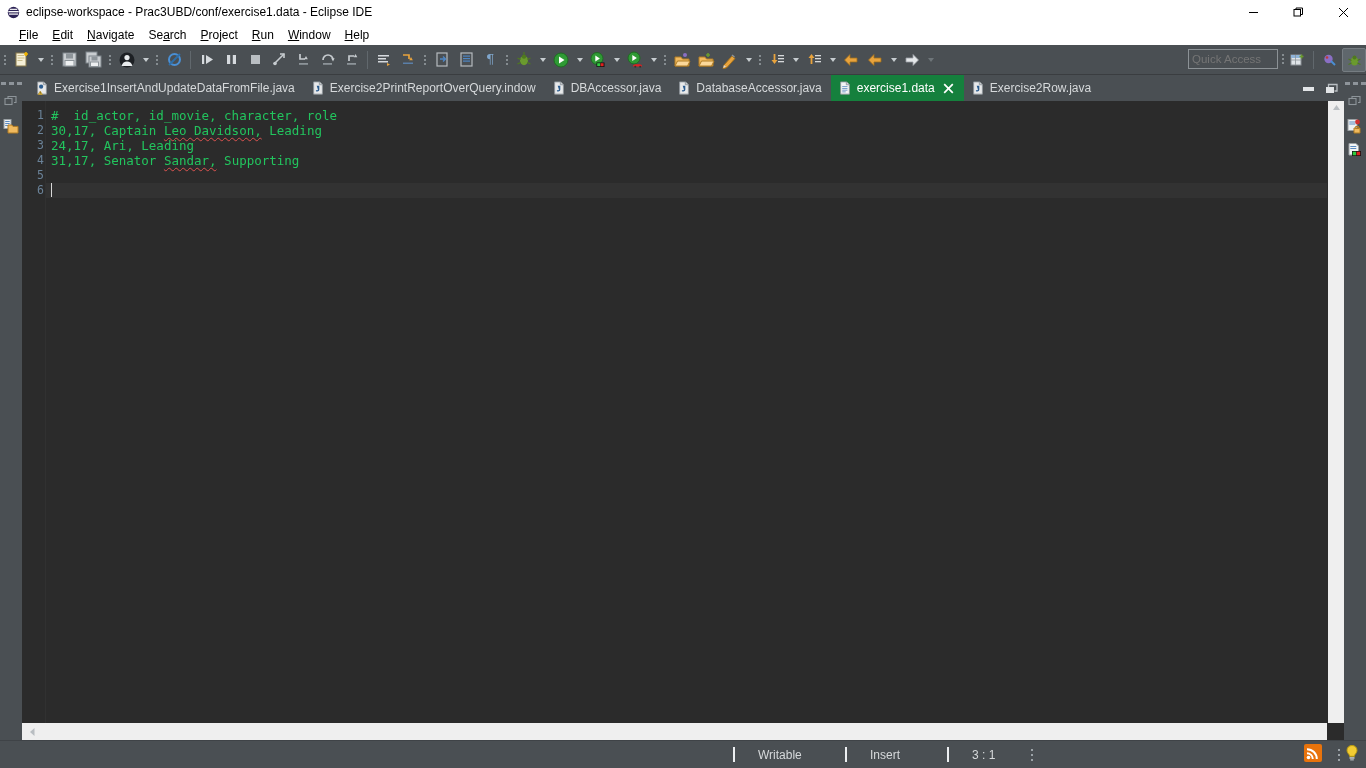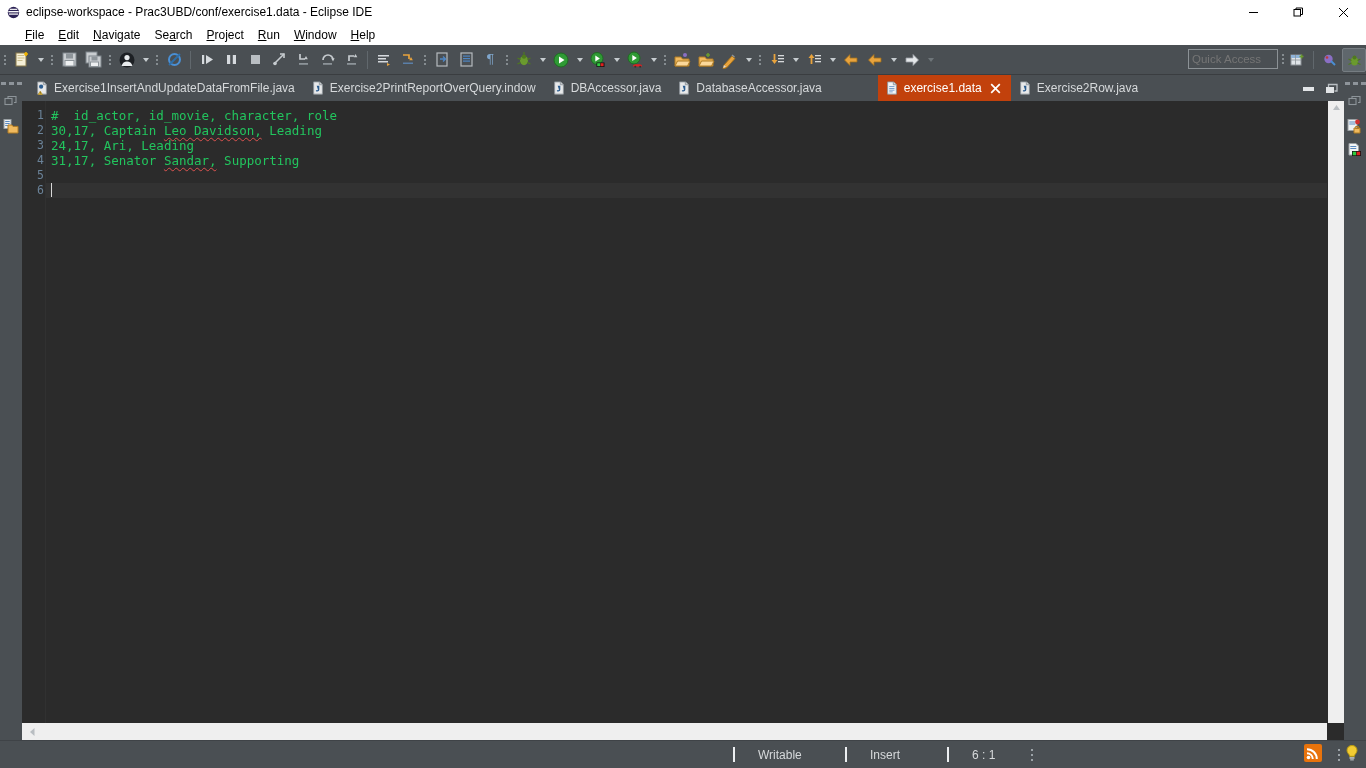--- a/index.html
+++ b/index.html
@@ -21,21 +21,21 @@
   .winbtns { position: absolute; right: 0; top: 0; height: 24px; display: flex; }
   .winbtn {
     width: 45px; height: 24px;
     display: flex; align-items: center; justify-content: center;
     color: #000;
   }
 
   
   .menubar {
     height: 21px; background: #ffffff;
-    display: flex; align-items: center; padding-left: 18px;
+    display: flex; align-items: center; padding-left: 12px;
   }
   .menu-item {
     font-size: 12px; color: #000;
     padding: 2px 7px; white-space: nowrap;
   }
   .menu-item u { text-decoration: underline; }
 
   
   .toolbar {
     height: 30px; background: #4a4f53;
@@ -93,21 +93,21 @@
   .tabbar {
     height: 26px; background: #4a4f53;
     display: flex; align-items: flex-end;
     position: relative; padding-left: 6px;
   }
   .tab {
     height: 26px; display: flex; align-items: center;
     padding: 0 9px 0 7px; gap: 5px;
     font-size: 12px; color: #d6d9db; white-space: nowrap;
   }
-  .tab.active { background: #c2410c; color: #ffffff; margin-left: 47px; }
+  .tab.active { background: #15803d; color: #ffffff; }
   .tab-ico { width: 14px; height: 14px; flex: none; }
   .tab-close {
     width: 12px; height: 12px; margin-left: 3px; flex: none;
     display: flex; align-items: center; justify-content: center;
   }
   .tabctl { position: absolute; right: 4px; bottom: 4px; display: flex; gap: 7px; }
   .tabctl div {
     width: 16px; height: 16px;
     display: flex; align-items: center; justify-content: center;
   }
@@ -708,21 +708,21 @@
   <div class="st-cell" style="margin-left:733px">
     <div class="st-sep"></div>
     <span class="st-txt" style="width:110px">Writable</span>
   </div>
   <div class="st-cell">
     <div class="st-sep"></div>
     <span class="st-txt" style="width:100px">Insert</span>
   </div>
   <div class="st-cell">
     <div class="st-sep"></div>
-    <span class="st-txt" style="width:70px">6 : 1</span>
+    <span class="st-txt" style="width:70px">3 : 1</span>
   </div>
   <div class="vdots">
       <i></i>
       <i></i>
       <i></i>
     </div>
 
   <div class="st-right">
     <div>
       <svg width="18" height="18" viewBox="0 0 18 18">

